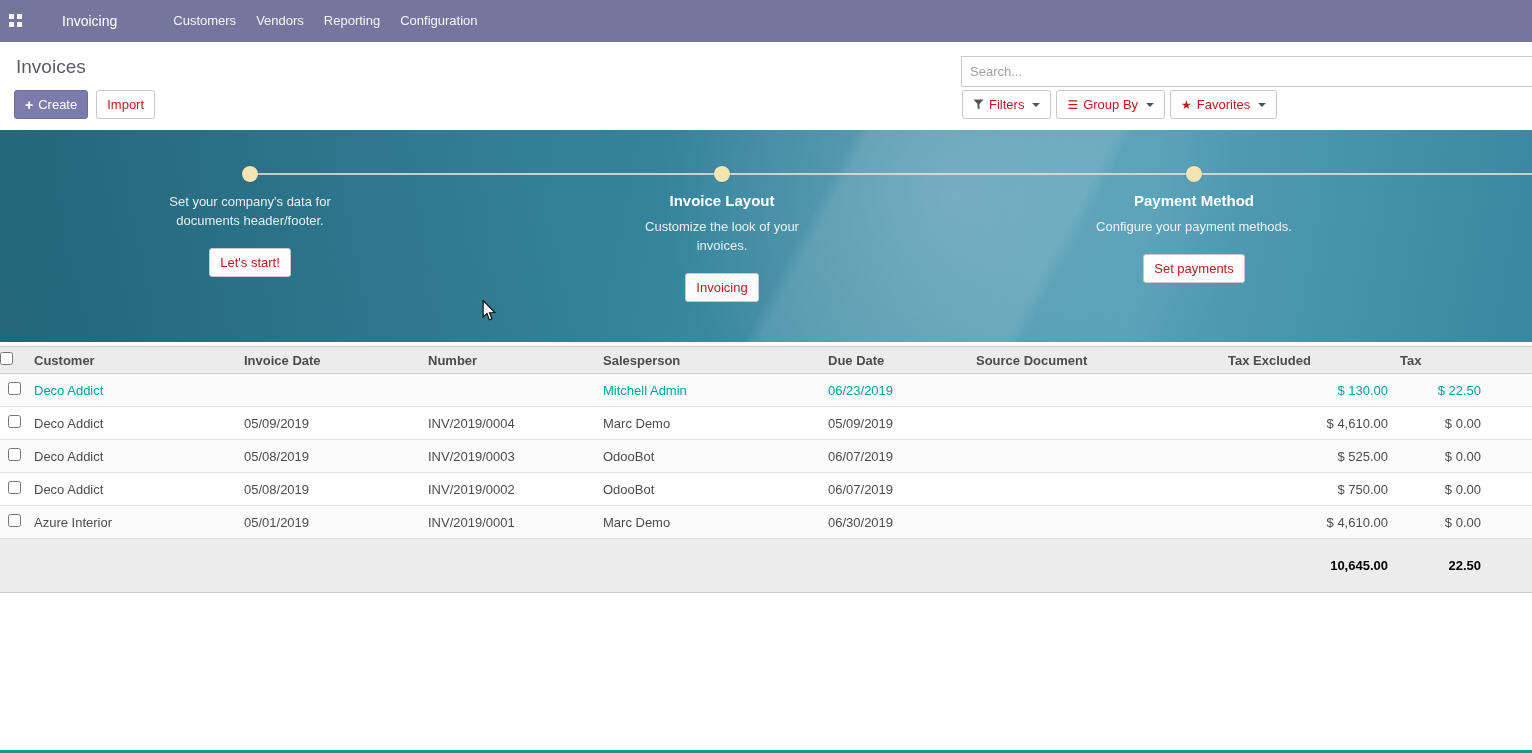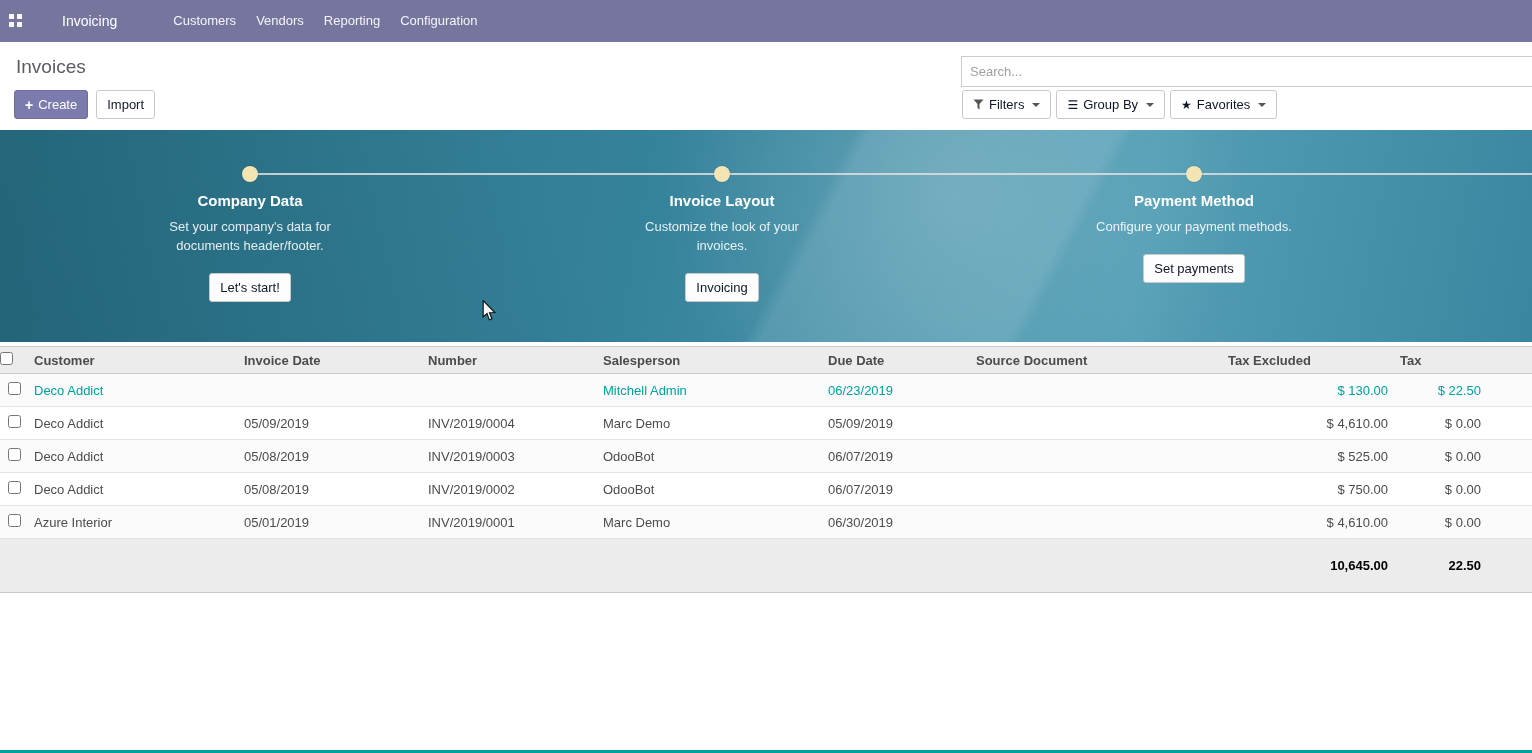--- a/index.html
+++ b/index.html
@@ -44,21 +44,21 @@
     border: 1px solid #ccc; border-right: none;
     padding: 0 8px; font-size: 13px; color: #555;
     font-family: "Liberation Sans", sans-serif;
     outline: none;
   }
   .search-input::placeholder { color: #a0a0a0; }
   .btn {
     display: inline-flex; align-items: center; gap: 5px;
     height: 29px; padding: 0 10px;
     border: 1px solid #c9c9c9; border-radius: 3px;
-    background: #fff; color: #0f172a; font-size: 13px;
+    background: #fff; color: #b91c1c; font-size: 13px;
     font-family: "Liberation Sans", sans-serif;
     cursor: pointer; white-space: nowrap;
   }
   .btn-primary {
     background: var(--accent-purple, #7c7bad);
     border-color: #6e6d9e; color: #fff;
   }
   .left-buttons { position: absolute; left: 14px; top: 90px; display: flex; gap: 8px; }
   .search-buttons { position: absolute; left: 962px; top: 90px; display: flex; gap: 5px; }
   .caret {
@@ -189,21 +189,20 @@
   </button>
 </div>
 
 <div class="banner">
   <div class="timeline-line"></div>
   <div class="timeline-dot dot-0"></div>
   <div class="timeline-dot dot-1"></div>
   <div class="timeline-dot dot-2"></div>
 
   <div class="ob-step step-0">
-    <h3>Company Data</h3>
     <p>Set your company's data for documents header/footer.</p>
     <button class="btn">Let's start!</button>
   </div>
   <div class="ob-step step-1">
     <h3>Invoice Layout</h3>
     <p>Customize the look of your invoices.</p>
     <button class="btn">Invoicing</button>
   </div>
   <div class="ob-step step-2">
     <h3>Payment Method</h3>

